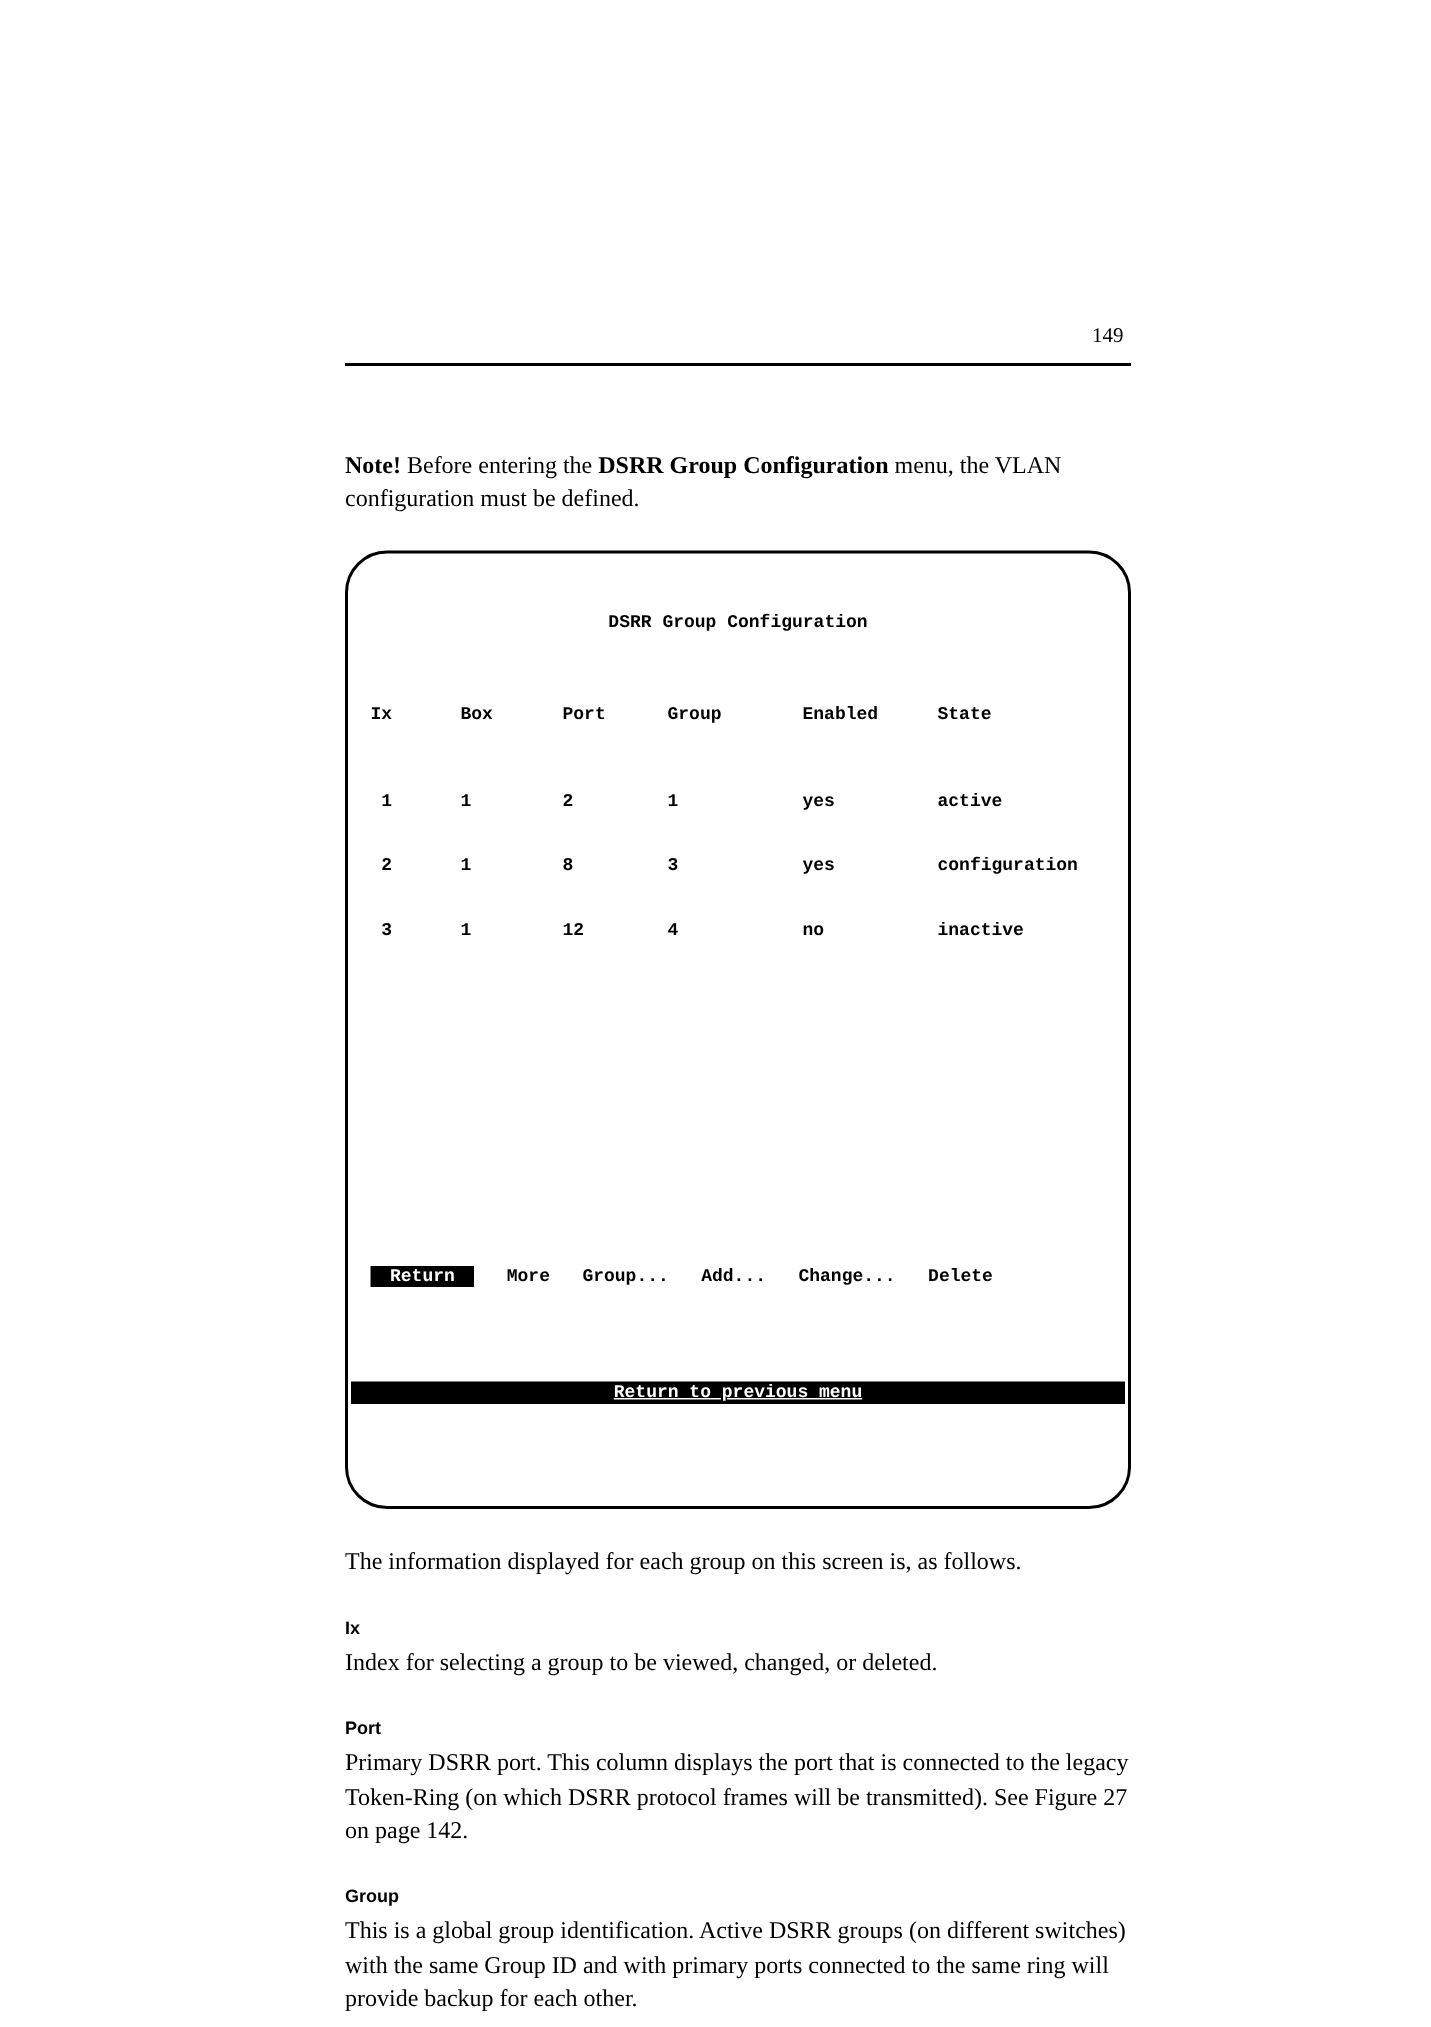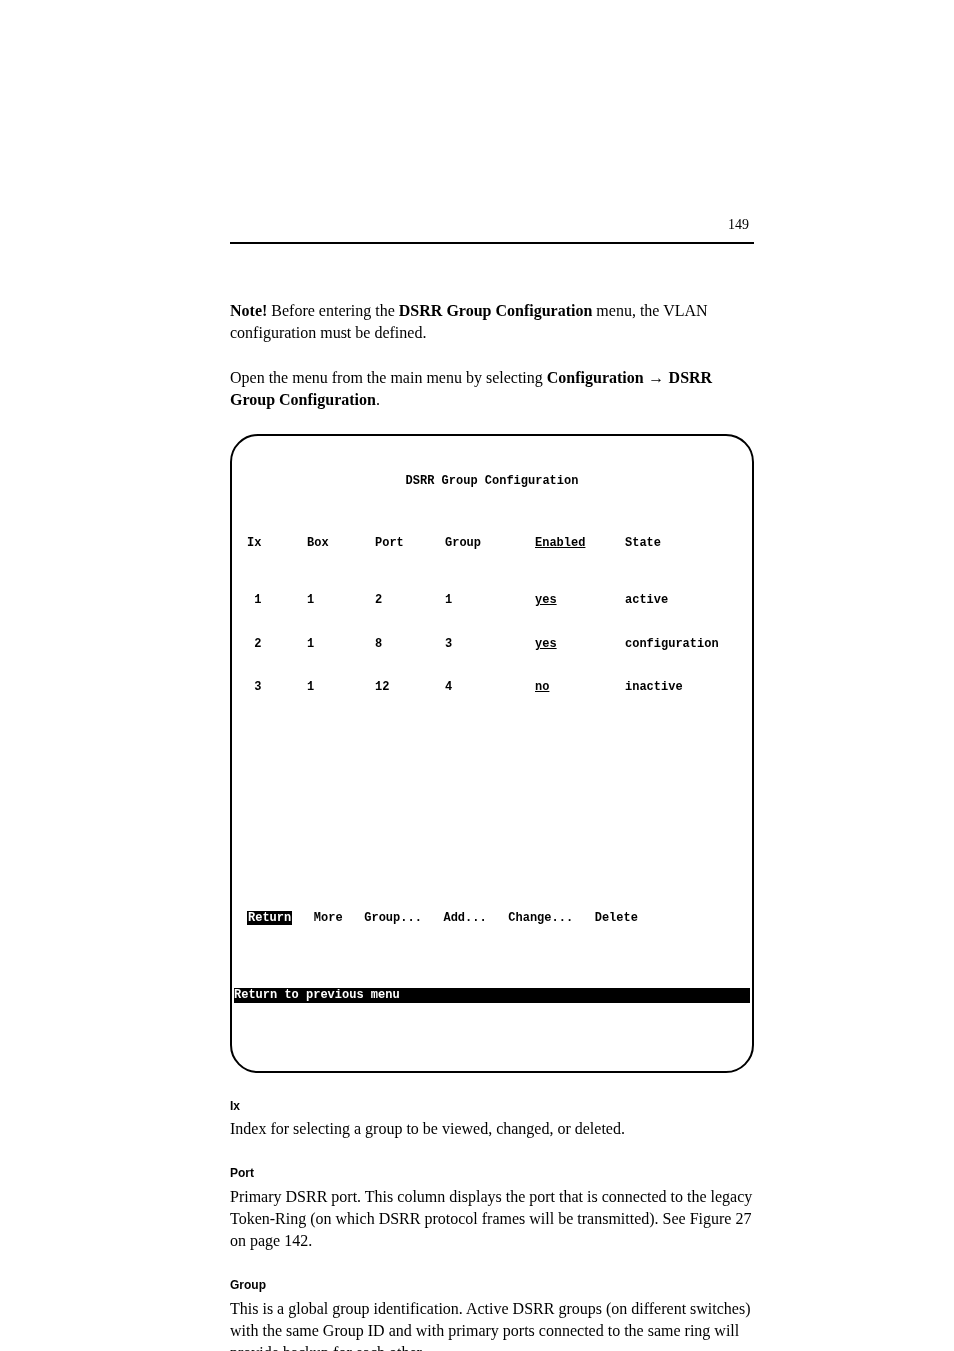--- a/index.html
+++ b/index.html
@@ -57,39 +57,41 @@
       text-align: center;
       margin-bottom: 4px;
     }
     .terminal-row {
       display: flex;
     }
     .col-ix { width: 60px; }
     .col-box { width: 68px; }
     .col-port { width: 70px; }
     .col-group { width: 90px; }
-    .col-enabled { width: 90px; text-decoration: underline; }
+    .col-enabled { width: 90px; }
     .col-state { flex: 1; }
     .terminal-spacer {
       height: 130px;
     }
     .terminal-actions {
       margin-bottom: 20px;
     }
     .hl {
       background: #000;
       color: #fff;
-      padding: 0 1px;
+      padding: 0 13px;
     }
     .statusbar {
       background: #000;
       color: #fff;
+      text-align: center;
       height: 15px;
       line-height: 15px;
       margin: 0 -13px 0 -13px;
+      text-decoration: underline;
     }
     .statusbar-bottom-space {
       height: 10px;
     }
     .heading {
       font-family: Arial, Helvetica, sans-serif;
       font-weight: bold;
       margin-top: 24px;
       margin-bottom: 4px;
       font-size: 12px;
@@ -103,23 +105,20 @@
 
 <div class="page-number">149</div>
 <div class="top-rule"></div>
 
 <div class="content">
 
   <p class="para">
     <span class="bold">Note!</span><span> Before entering the </span><span class="bold">DSRR Group Configuration</span><span> menu, the VLAN configuration must be defined.</span>
   </p>
 
-  <p class="para">
-    <span>Open the menu from the main menu by selecting </span><span class="bold">Configuration</span><span class="arrow"> → </span><span class="bold">DSRR Group Configuration</span><span>.</span>
-  </p>
 
   <div class="terminal">
     <div class="terminal-title">DSRR Group Configuration</div>
 
     <div class="terminal-row">
       <span class="col-ix">Ix</span>
       <span class="col-box">Box</span>
       <span class="col-port">Port</span>
       <span class="col-group">Group</span>
       <span class="col-enabled">Enabled</span>
@@ -152,20 +151,21 @@
     </div>
 
     <div class="terminal-spacer"></div>
 
     <div class="terminal-actions"><span class="hl">Return</span>   <span>More</span>   <span>Group...</span>   <span>Add...</span>   <span>Change...</span>   <span>Delete</span></div>
 
     <div class="statusbar">Return to previous menu</div>
     <div class="statusbar-bottom-space"></div>
   </div>
 
+  <p class="para">The information displayed for each group on this screen is, as follows.</p>
 
   <div class="heading">Ix</div>
   <p class="para">Index for selecting a group to be viewed, changed, or deleted.</p>
 
   <div class="heading">Port</div>
   <p class="para">Primary DSRR port. This column displays the port that is connected to the legacy Token-Ring (on which DSRR protocol frames will be transmitted). See Figure 27 on page 142.</p>
 
   <div class="heading">Group</div>
   <p class="para">This is a global group identification. Active DSRR groups (on different switches) with the same Group ID and with primary ports connected to the same ring will provide backup for each other.</p>
 

